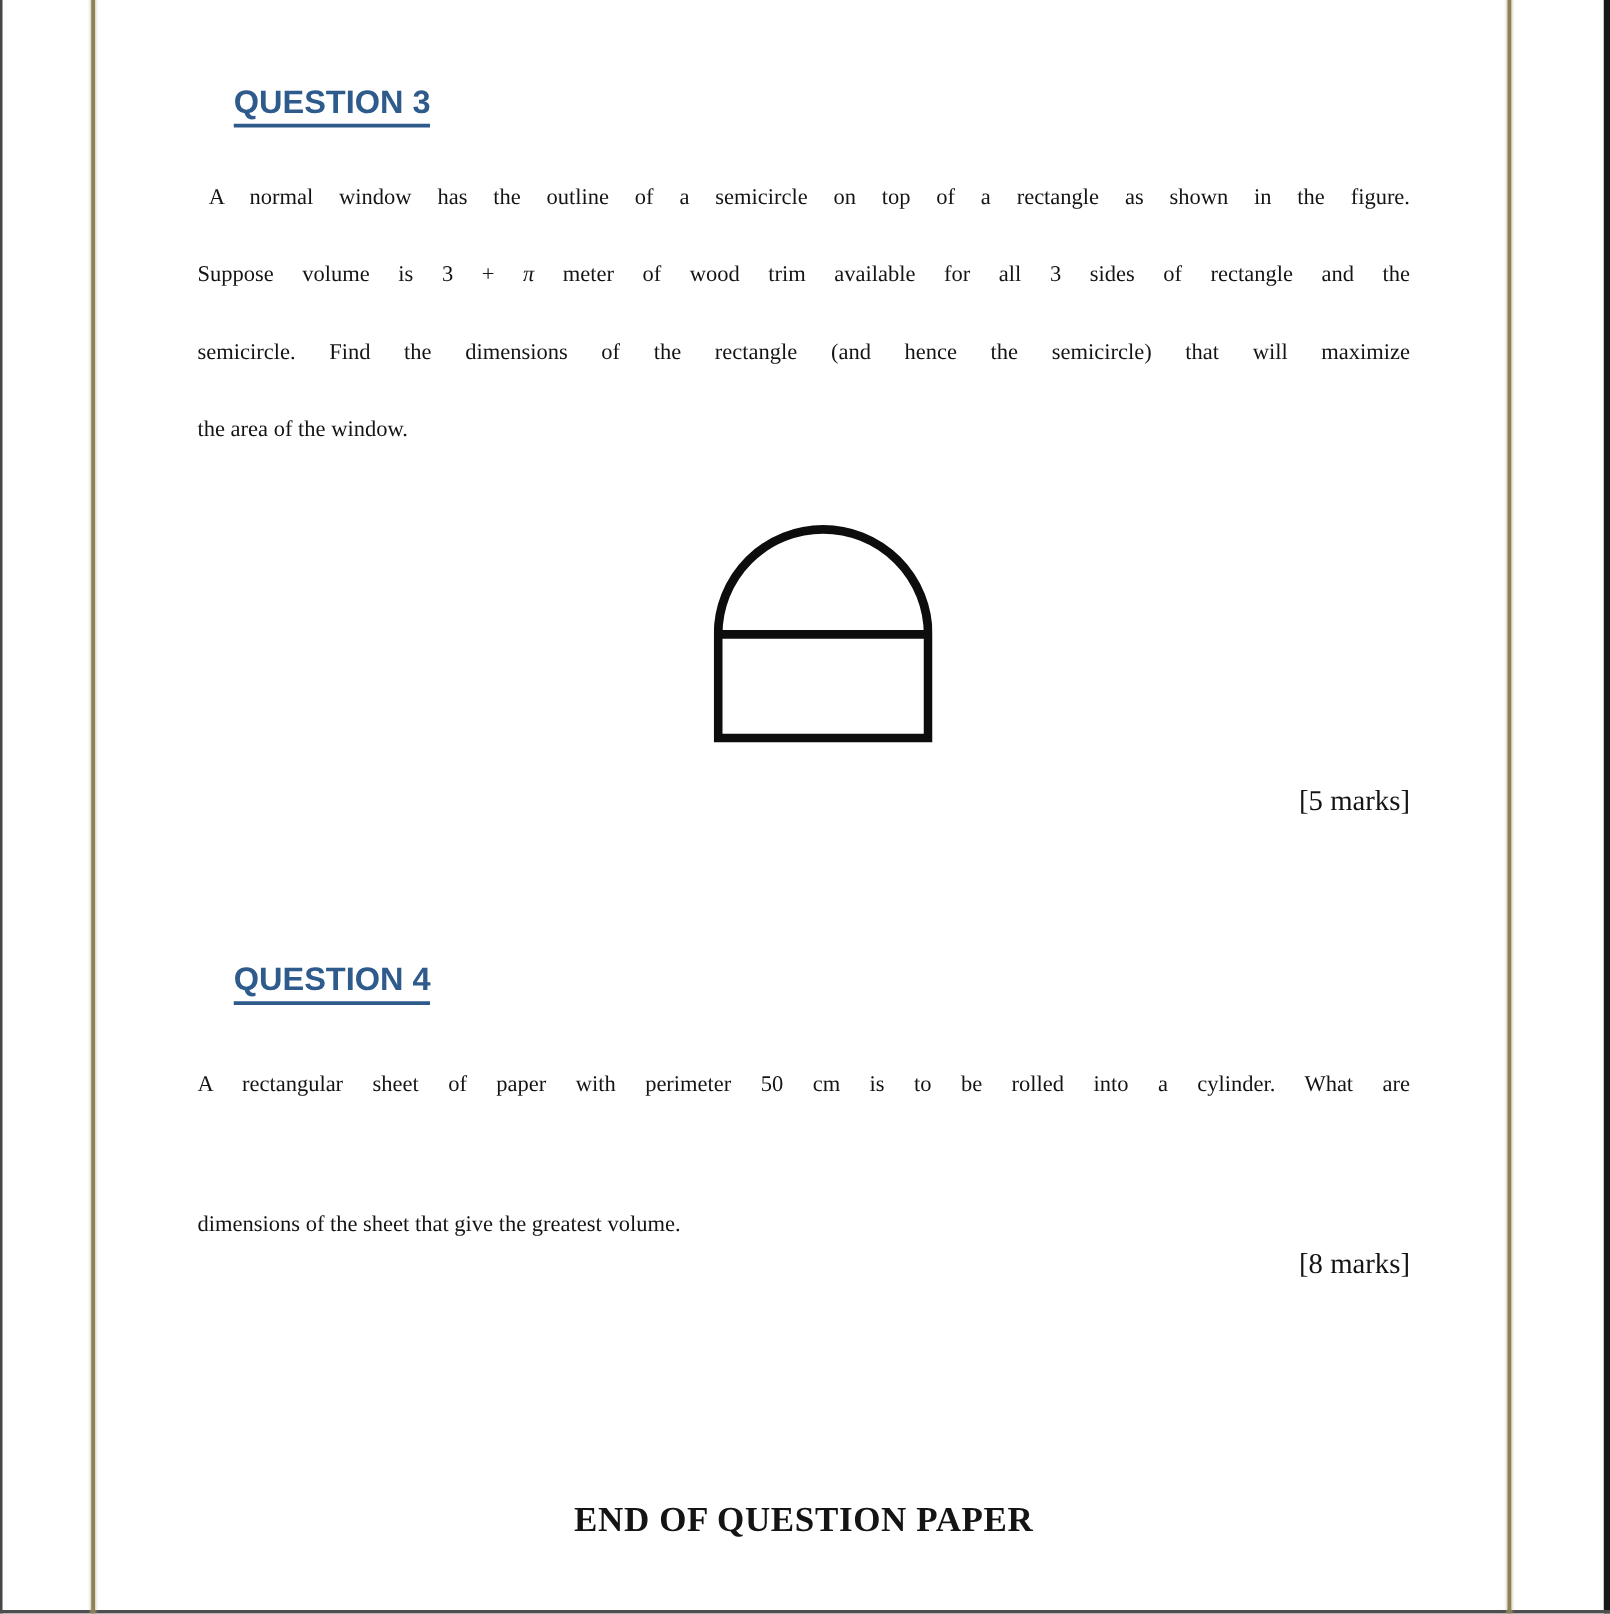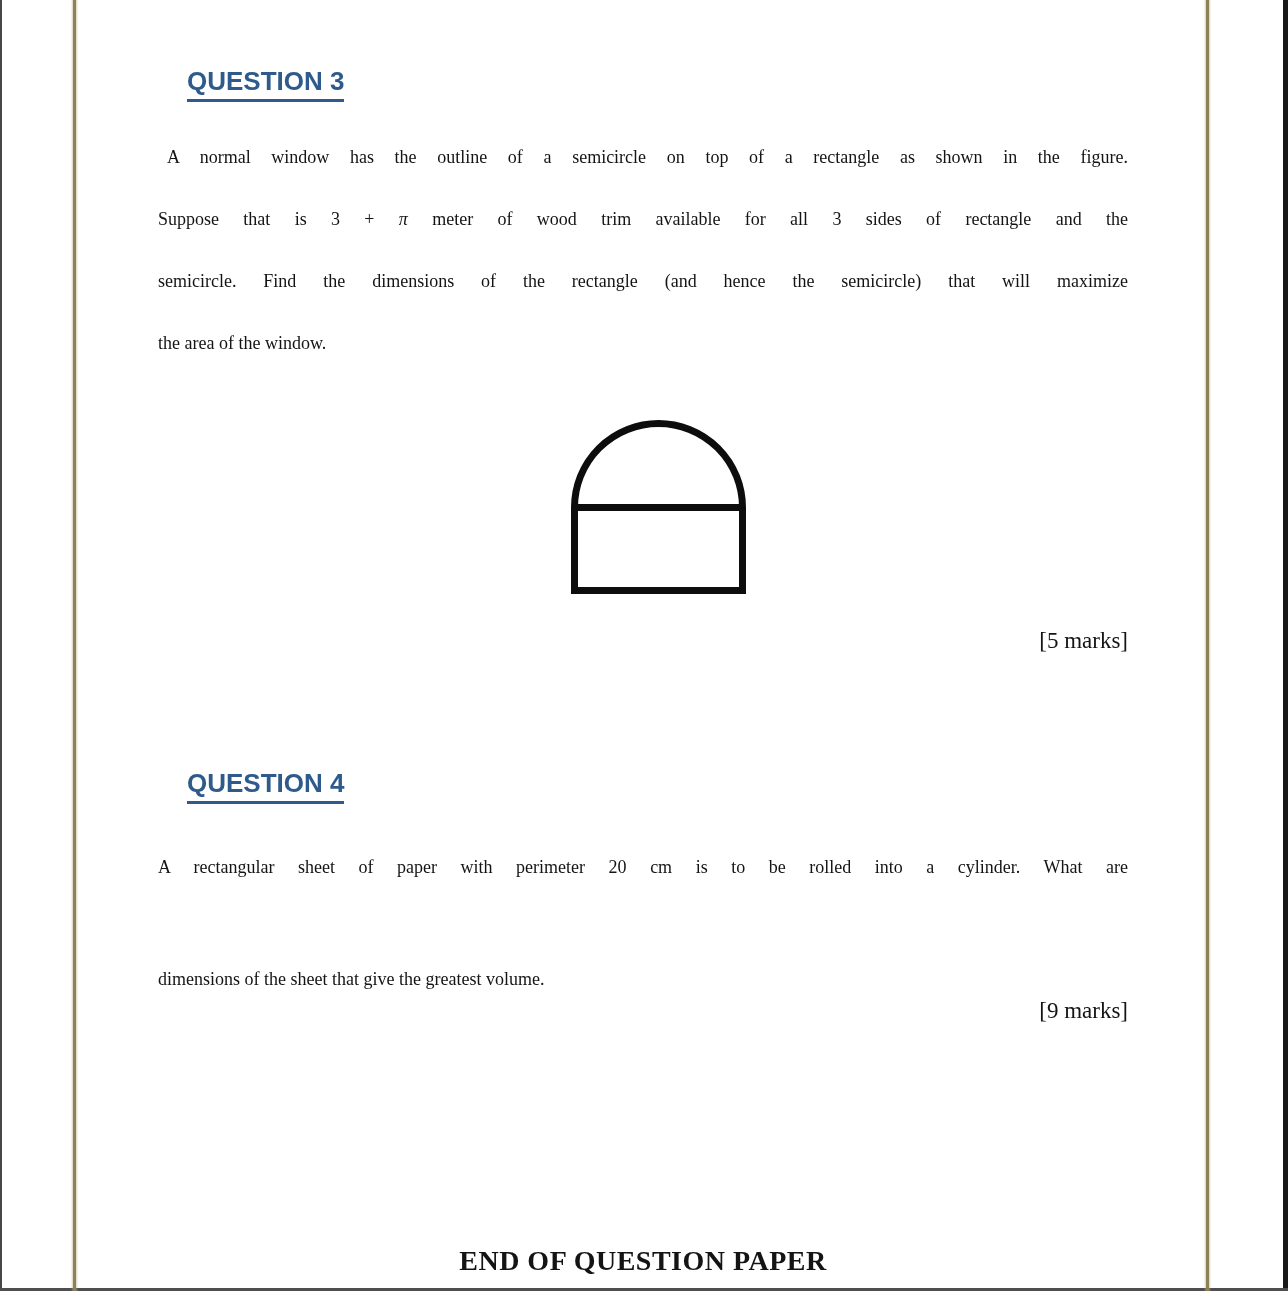--- a/index.html
+++ b/index.html
@@ -75,39 +75,39 @@
   <div class="rule rule-right"></div>
 
   <div class="content">
 
     <div class="qheading" style="top:66px;">
       <span class="hline">QUESTION 3</span>
     </div>
 
     <div class="bodyline jline indent-sm" style="top:126px;">A normal window has the outline of a semicircle on top of a rectangle as shown in the figure.</div>
 
-    <div class="bodyline jline" style="top:188px;"><span>Suppose that is </span><span>3 + </span><span class="math-pi">π</span><span> meter of wood trim available for all 3 sides of rectangle and the</span></div>
+    <div class="bodyline jline" style="top:188px;"><span>Suppose volume is </span><span>3 + </span><span class="math-pi">π</span><span> meter of wood trim available for all 3 sides of rectangle and the</span></div>
 
     <div class="bodyline lline" style="top:312px;">the area of the window.</div>
 
     <div class="bodyline jline" style="top:250px;">semicircle. Find the dimensions of the rectangle (and hence the semicircle) that will maximize</div>
 
     <div class="figure-wrap">
       <svg width="175" height="182" viewBox="0 0 175 182">
         <path d="M 3.5 178.5 L 3.5 95.5 A 84 84 0 0 1 171.5 95.5 L 171.5 178.5 Z M 3.5 95.5 L 171.5 95.5" fill="none" stroke="#0d0d0d" stroke-width="7" stroke-linejoin="miter"></path>
       </svg>
     </div>
 
     <div class="marksline" style="top:610px;">[5 marks]</div>
 
     <div class="qheading" style="top:768px;">
       <span class="hline">QUESTION 4</span>
     </div>
 
-    <div class="bodyline jline" style="top:836px;">A rectangular sheet of paper with perimeter 20 cm is to be rolled into a cylinder. What are</div>
+    <div class="bodyline jline" style="top:836px;">A rectangular sheet of paper with perimeter 50 cm is to be rolled into a cylinder. What are</div>
     <div class="bodyline lline" style="top:948px;">dimensions of the sheet that give the greatest volume.</div>
 
-    <div class="marksline" style="top:980px;">[9 marks]</div>
+    <div class="marksline" style="top:980px;">[8 marks]</div>
 
-    <div class="footerline" style="top:1230px;">END OF QUESTION PAPER</div>
+    <div class="footerline" style="top:1186px;">END OF QUESTION PAPER</div>
 
   </div>
 </div>
 
 </body></html>

